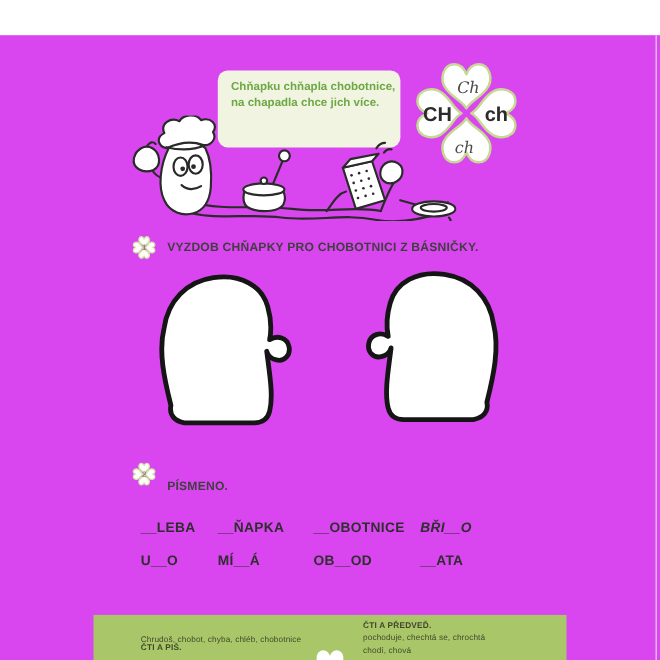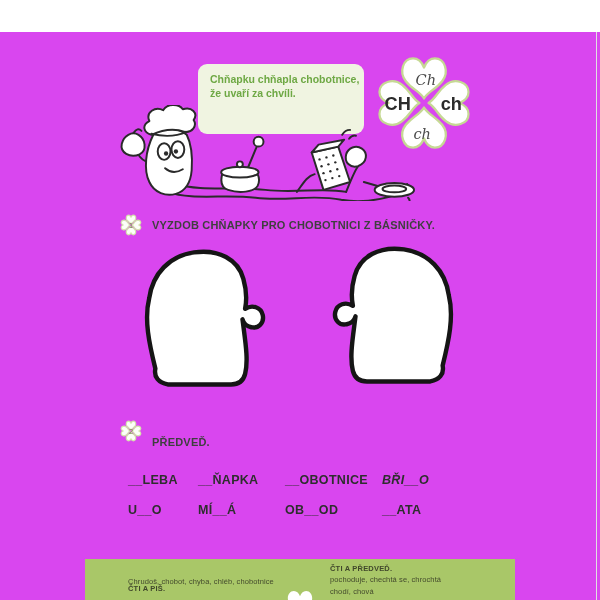--- a/index.html
+++ b/index.html
@@ -31,21 +31,21 @@
   .edge-r{left:596px;top:0;width:1px;height:600px;background:#e0e0e0;}
   .edge-b{left:0;top:597px;width:600px;height:1px;background:#e8e8e8;}
 </style>
 </head>
 <body>
 
 <div class="page">
 
   <div class="abs poem-box">
     <div class="poem-line">Chňapku chňapla chobotnice,</div>
-    <div class="poem-line">že uvaří za chvíli.</div>
+    <div class="poem-line">na chapadla chce jich více.</div>
   </div>
 
   <div class="abs" style="left:374px;top:21px;width:100px;height:100px;">
     <svg width="100" height="100" viewBox="-55 -55 110 110">
       <g fill="#ffffff" stroke="#c6d994" stroke-width="2.5" stroke-linejoin="round">
         <path d="M0,-5 C-5,-13 -13,-15 -20,-24 C-28,-34 -23,-49 -12,-49 C-6,-49 -2,-44 0,-39 C2,-44 6,-49 12,-49 C23,-49 28,-34 20,-24 C13,-15 5,-13 0,-5 Z"></path>
         <path transform="rotate(90)" d="M0,-5 C-5,-13 -13,-15 -20,-24 C-28,-34 -23,-49 -12,-49 C-6,-49 -2,-44 0,-39 C2,-44 6,-49 12,-49 C23,-49 28,-34 20,-24 C13,-15 5,-13 0,-5 Z"></path>
         <path transform="rotate(180)" d="M0,-5 C-5,-13 -13,-15 -20,-24 C-28,-34 -23,-49 -12,-49 C-6,-49 -2,-44 0,-39 C2,-44 6,-49 12,-49 C23,-49 28,-34 20,-24 C13,-15 5,-13 0,-5 Z"></path>
         <path transform="rotate(270)" d="M0,-5 C-5,-13 -13,-15 -20,-24 C-28,-34 -23,-49 -12,-49 C-6,-49 -2,-44 0,-39 C2,-44 6,-49 12,-49 C23,-49 28,-34 20,-24 C13,-15 5,-13 0,-5 Z"></path>
       </g>
@@ -142,21 +142,21 @@
     <svg width="22" height="22" viewBox="-55 -55 110 110">
       <g fill="#fdfef9" stroke="#d4e3ad" stroke-width="6" stroke-linejoin="round">
         <path d="M0,-5 C-5,-13 -13,-15 -20,-24 C-28,-34 -23,-49 -12,-49 C-6,-49 -2,-44 0,-39 C2,-44 6,-49 12,-49 C23,-49 28,-34 20,-24 C13,-15 5,-13 0,-5 Z"></path>
         <path transform="rotate(90)" d="M0,-5 C-5,-13 -13,-15 -20,-24 C-28,-34 -23,-49 -12,-49 C-6,-49 -2,-44 0,-39 C2,-44 6,-49 12,-49 C23,-49 28,-34 20,-24 C13,-15 5,-13 0,-5 Z"></path>
         <path transform="rotate(180)" d="M0,-5 C-5,-13 -13,-15 -20,-24 C-28,-34 -23,-49 -12,-49 C-6,-49 -2,-44 0,-39 C2,-44 6,-49 12,-49 C23,-49 28,-34 20,-24 C13,-15 5,-13 0,-5 Z"></path>
         <path transform="rotate(270)" d="M0,-5 C-5,-13 -13,-15 -20,-24 C-28,-34 -23,-49 -12,-49 C-6,-49 -2,-44 0,-39 C2,-44 6,-49 12,-49 C23,-49 28,-34 20,-24 C13,-15 5,-13 0,-5 Z"></path>
       </g>
       <text x="0" y="13" text-anchor="middle" font-size="36" fill="#6f7548">2</text>
     </svg>
   </div>
-  <div class="abs ex-title" style="left:152px;top:404px;">PŘEDVEĎ.</div>
+  <div class="abs ex-title" style="left:152px;top:404px;">PÍSMENO.</div>
 
   <div class="abs word" style="left:128px;top:441px;">__LEBA</div>
   <div class="abs word" style="left:198px;top:441px;">__ŇAPKA</div>
   <div class="abs word" style="left:285px;top:441px;">__OBOTNICE</div>
   <div class="abs word" style="left:382px;top:441px;font-style:italic;">BŘI__O</div>
   <div class="abs word" style="left:128px;top:471px;">U__O</div>
   <div class="abs word" style="left:198px;top:471px;">MÍ__Á</div>
   <div class="abs word" style="left:285px;top:471px;">OB__OD</div>
   <div class="abs word" style="left:382px;top:471px;">__ATA</div>
 

